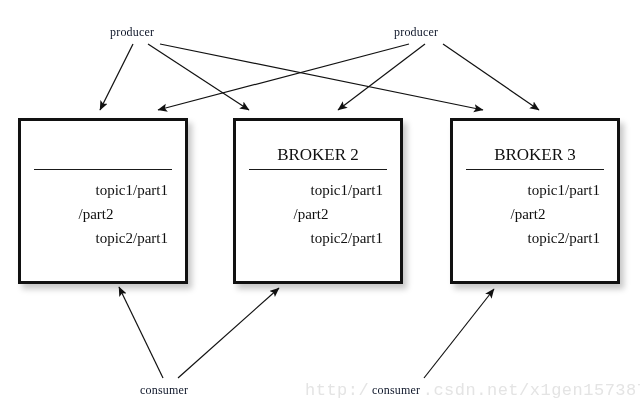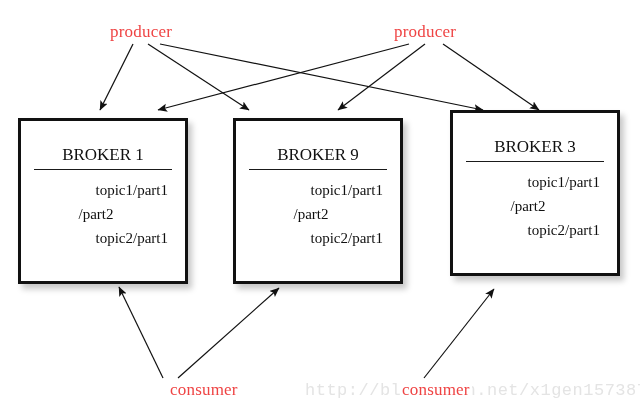--- a/index.html
+++ b/index.html
@@ -18,24 +18,24 @@
   }
   #wires {
     position: absolute;
     left: 0;
     top: 0;
     width: 640px;
     height: 417px;
   }
   .node-label {
     position: absolute;
-    font-size: 17px;
+    font-size: 12px;
     line-height: 20px;
     white-space: nowrap;
-    color: #ef4444;
+    color: #0f172a;
     letter-spacing: .2px;
   }
   .broker {
     position: absolute;
     box-sizing: border-box;
     background: #ffffff;
     border: 3px solid #111111;
     box-shadow: 4px 5px 6px rgba(0,0,0,0.22);
   }
   .broker-inner {
@@ -84,21 +84,20 @@
     color: #e4e4e4;
     font-family: "Liberation Mono", "DejaVu Sans Mono", monospace;
     letter-spacing: .5px;
     white-space: nowrap;
     user-select: none;
   }
   .consumer-label {
     z-index: 3;
     background: #ffffff;
     padding: 0 2px;
-    margin-left: 30px;
   }
 </style>
 </head>
 <body>
 
 <div id="canvas">
 
   <svg id="wires" viewBox="0 0 640 417" xmlns="http://www.w3.org/2000/svg">
     <defs>
       <marker id="ah" markerWidth="9" markerHeight="9" refX="7.6" refY="3.4" orient="auto" markerUnits="strokeWidth">
@@ -118,43 +117,42 @@
     <line x1="178" y1="378" x2="279" y2="288" stroke="#111111" stroke-width="1.2" marker-end="url(#ah)"></line>
 
     <line x1="424" y1="378" x2="494" y2="289" stroke="#111111" stroke-width="1.2" marker-end="url(#ah)"></line>
   </svg>
 
   <div class="node-label" style="left:110px; top:22px;">producer</div>
   <div class="node-label" style="left:394px; top:22px;">producer</div>
 
   <div class="broker" style="left:18px; top:118px; width:170px; height:166px;">
     <div class="broker-inner">
-      <div class="broker-title">BROKER 1</div>
       <div class="broker-rule"></div>
       <div class="broker-body">
         <div class="row-left">topic1/part1</div>
         <div class="row-right">/part2</div>
         <div class="row-left">topic2/part1</div>
       </div>
     </div>
   </div>
 
   <div class="broker" style="left:233px; top:118px; width:170px; height:166px;">
     <div class="broker-inner">
-      <div class="broker-title">BROKER 9</div>
+      <div class="broker-title">BROKER 2</div>
       <div class="broker-rule"></div>
       <div class="broker-body">
         <div class="row-left">topic1/part1</div>
         <div class="row-right">/part2</div>
         <div class="row-left">topic2/part1</div>
       </div>
     </div>
   </div>
 
-  <div class="broker" style="left:450px; top:110px; width:170px; height:166px;">
+  <div class="broker" style="left:450px; top:118px; width:170px; height:166px;">
     <div class="broker-inner">
       <div class="broker-title">BROKER 3</div>
       <div class="broker-rule"></div>
       <div class="broker-body">
         <div class="row-left">topic1/part1</div>
         <div class="row-right">/part2</div>
         <div class="row-left">topic2/part1</div>
       </div>
     </div>
   </div>

